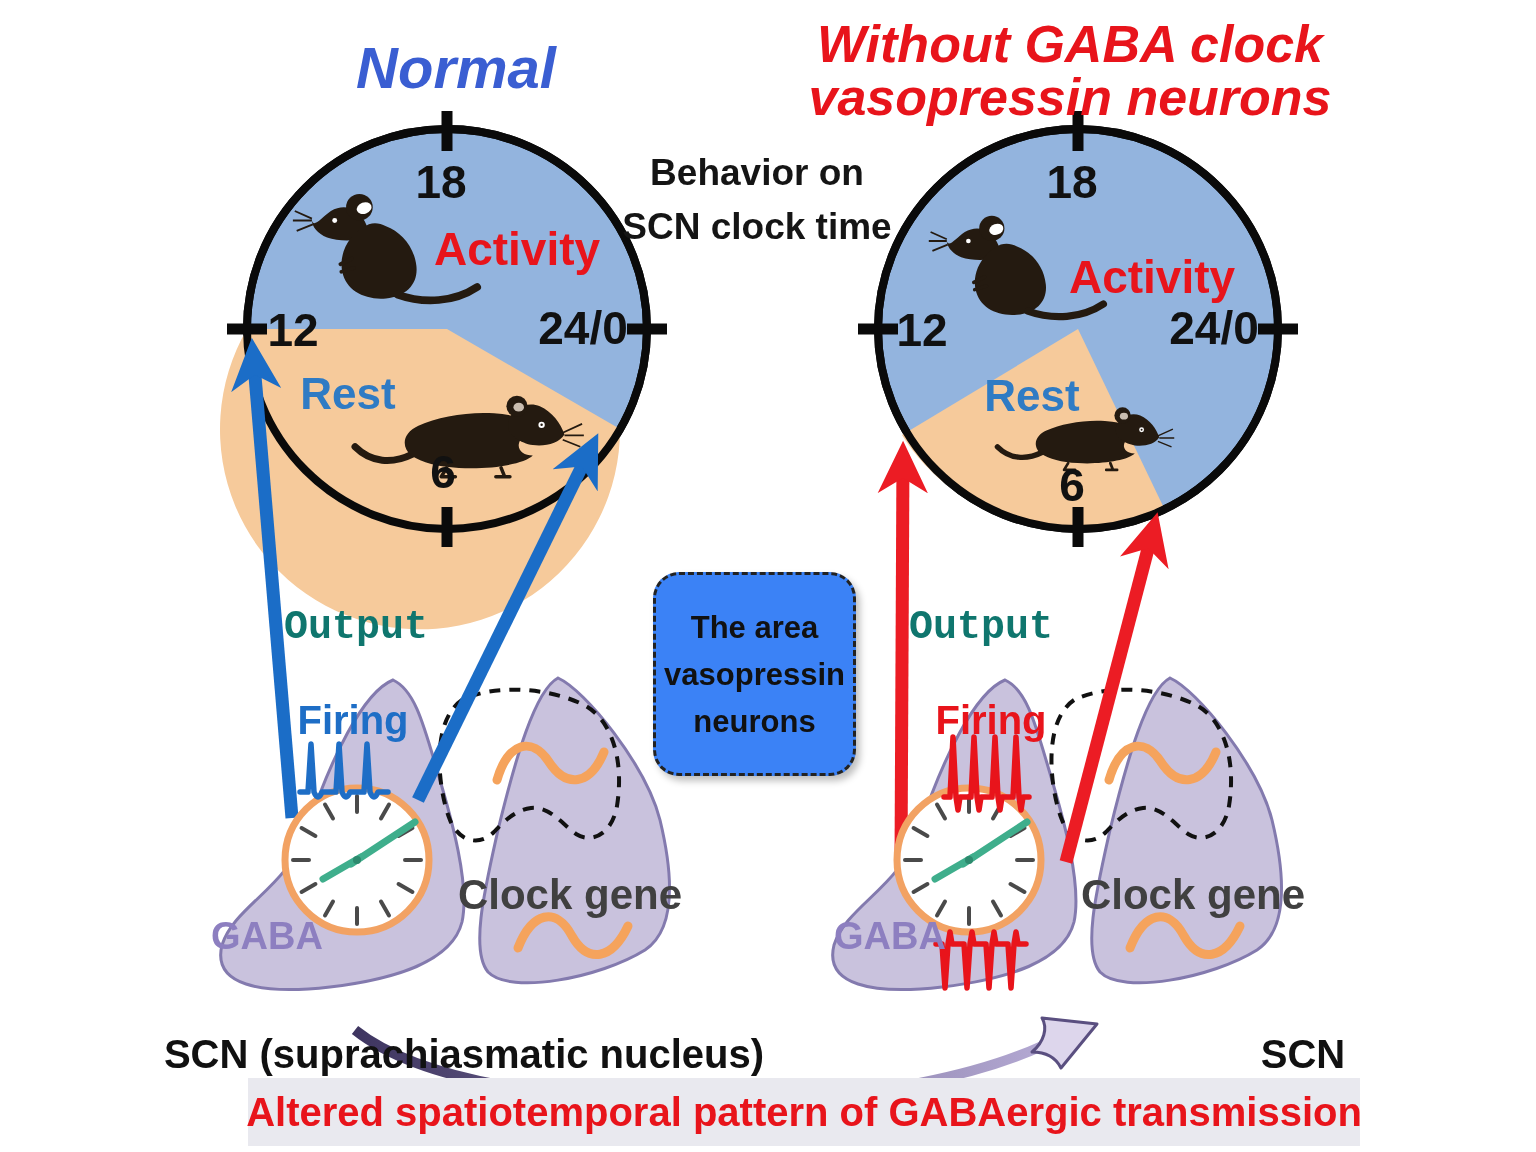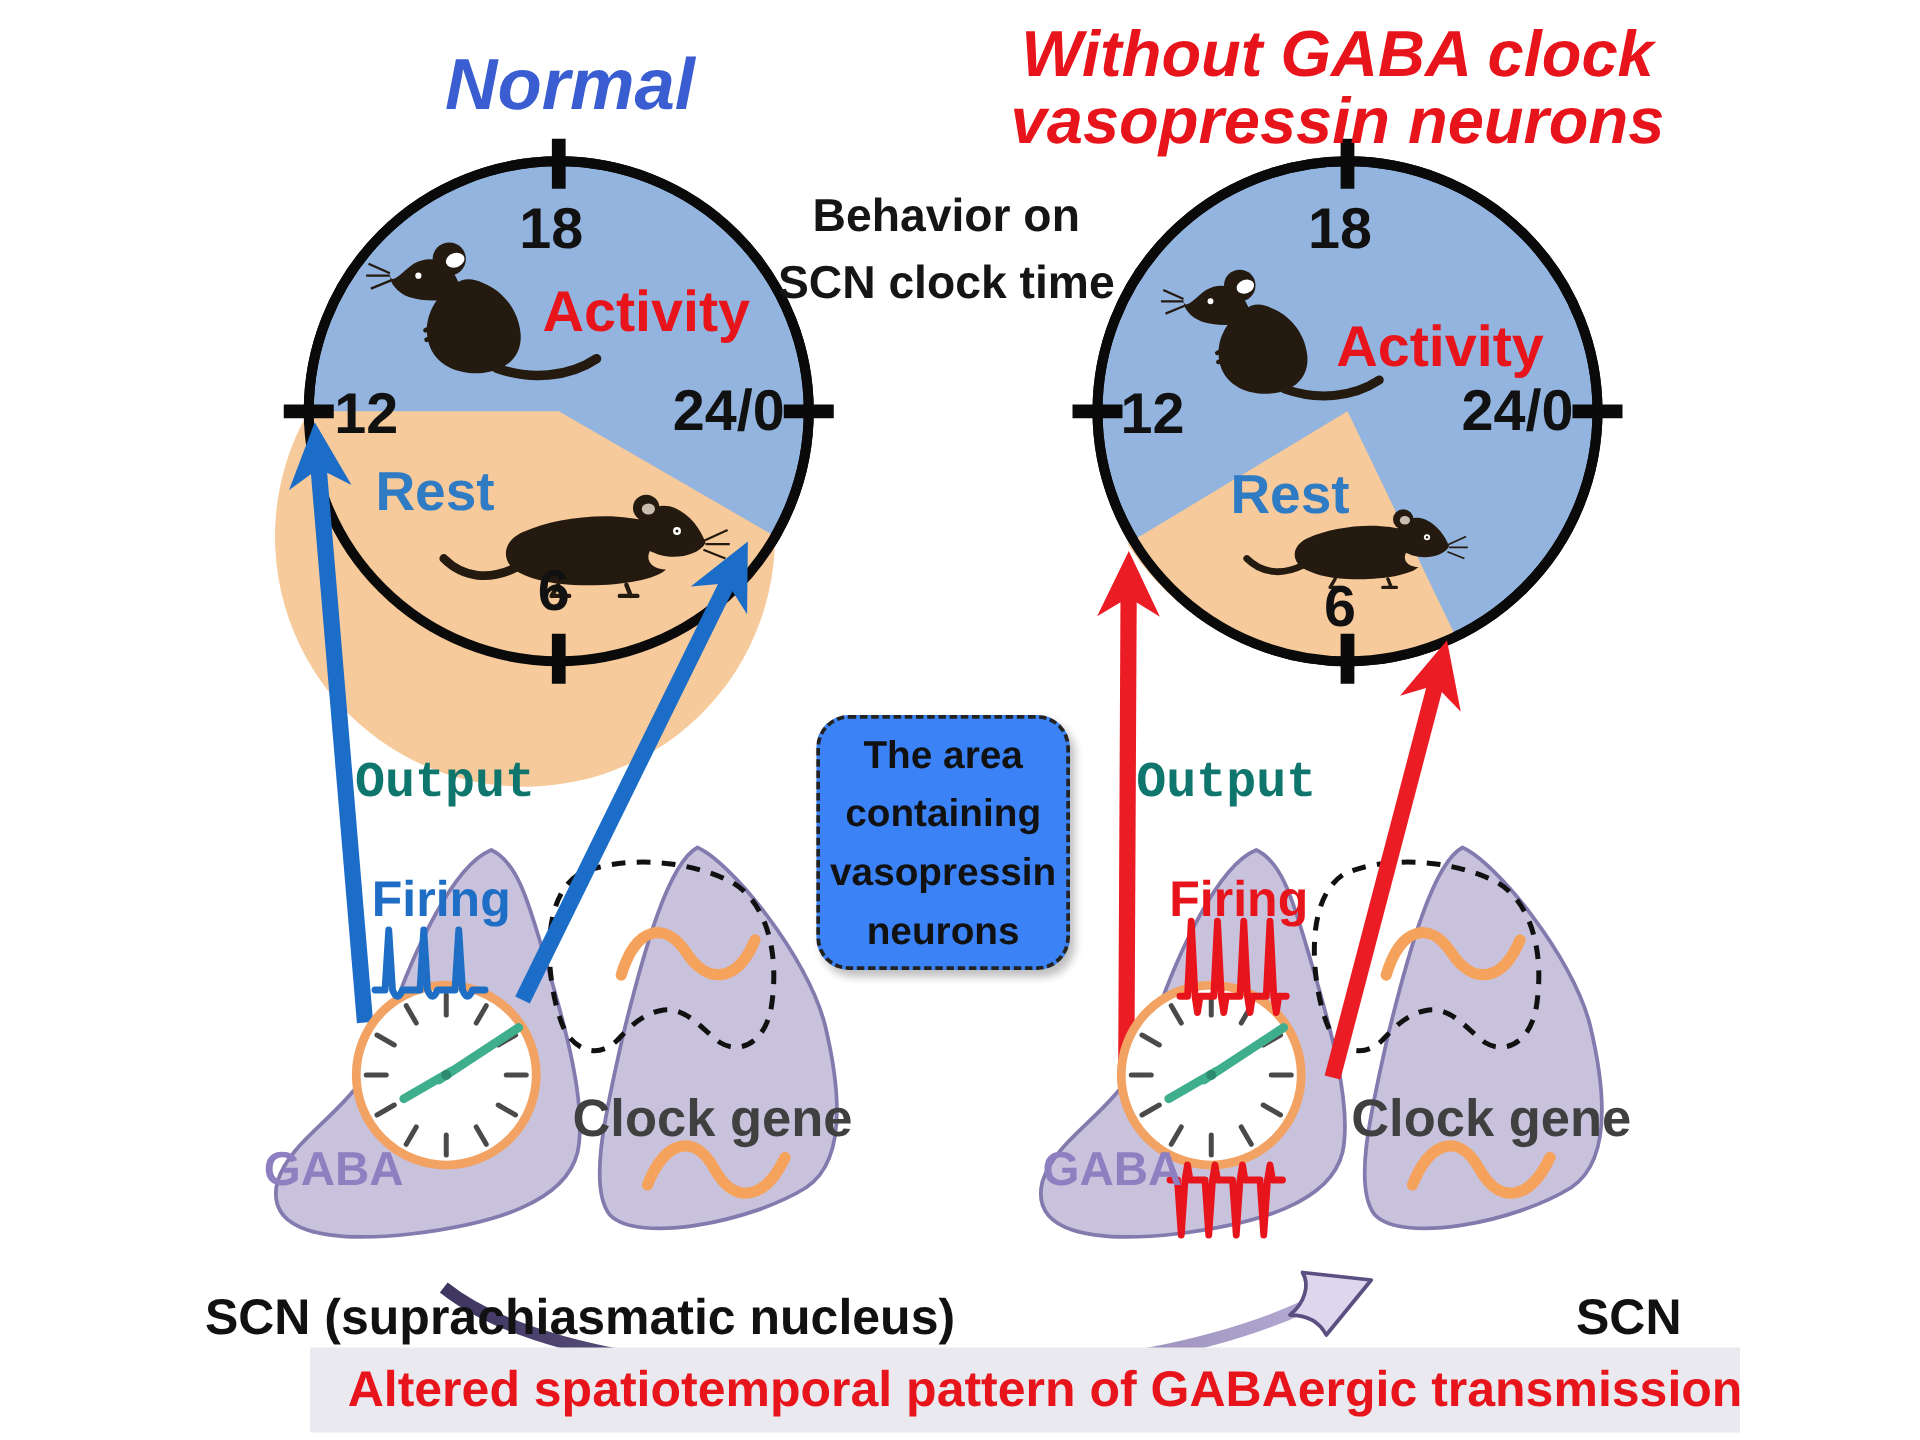--- a/index.html
+++ b/index.html
@@ -18,21 +18,21 @@
   .firing-r{font-size:40px;color:#e8141b;}
   .gaba{font-size:38px;color:#8d7fc0;}
   .clockgene{font-size:42px;color:#404040;}
   .scnlbl{font-size:40px;color:#111;margin-top:44px;}
   .vaso-box{position:absolute;left:653px;top:572px;width:197px;height:198px;
             background:#3b82f6;border:3px dashed #222;border-radius:26px;
             box-shadow:4px 5px 7px rgba(0,0,0,0.25);
             display:flex;flex-direction:column;justify-content:center;align-items:center;}
   .vaso-box span{font-weight:700;font-size:31px;color:#111;line-height:47px;white-space:nowrap;}
   .banner{position:absolute;left:248px;top:1078px;width:1112px;height:68px;background:#e9e9ef;
-          display:flex;align-items:center;justify-content:center;padding-left:32px;}
+          display:flex;align-items:center;justify-content:center;}
   .banner span{font-weight:700;font-size:40px;color:#e8141b;white-space:nowrap;}
 </style>
 </head>
 <body>
 
 <div id="canvas">
 
 <svg width="1536" height="1152" viewBox="0 0 1536 1152">
   <defs>
     <marker id="headBlue" viewBox="0 0 10 10" refX="7" refY="5" markerWidth="4.2" markerHeight="4.2" orient="auto">
@@ -179,21 +179,20 @@
 <div class="lbl output" style="left:981px;top:628px;">Output</div>
 <div class="lbl firing-b" style="left:353px;top:720px;">Firing</div>
 <div class="lbl firing-r" style="left:991px;top:720px;">Firing</div>
 <div class="lbl gaba" style="left:267px;top:936px;">GABA</div>
 <div class="lbl gaba" style="left:890px;top:936px;">GABA</div>
 <div class="lbl clockgene" style="left:570px;top:895px;">Clock gene</div>
 <div class="lbl clockgene" style="left:1193px;top:895px;">Clock gene</div>
 
 <div class="vaso-box">
   <span>The area</span>
-  <span>containing</span>
   <span>vasopressin</span>
   <span>neurons</span>
 </div>
 
 <div class="lbl scnlbl" style="left:464px;top:1010px;">SCN (suprachiasmatic nucleus)</div>
 <div class="lbl scnlbl" style="left:1303px;top:1010px;">SCN</div>
 
 <div class="banner">
   <span>Altered spatiotemporal pattern of GABAergic transmission</span>
 </div>

